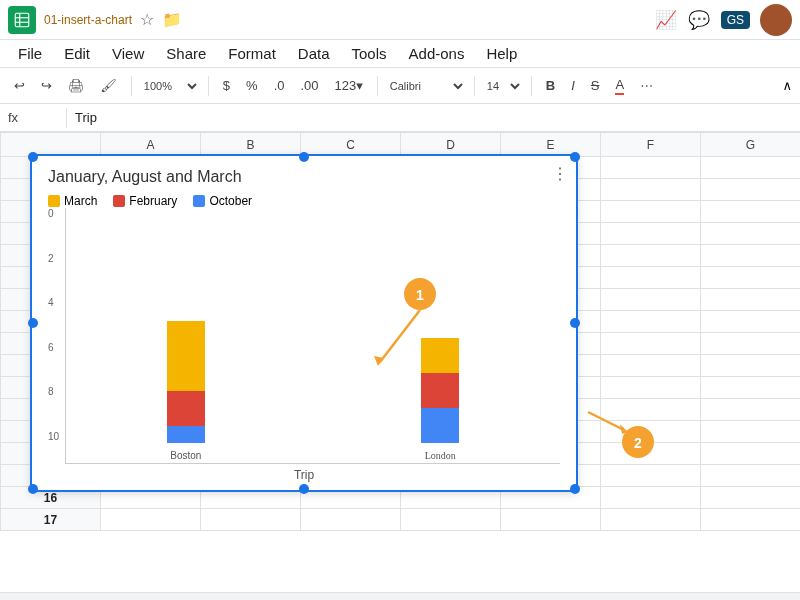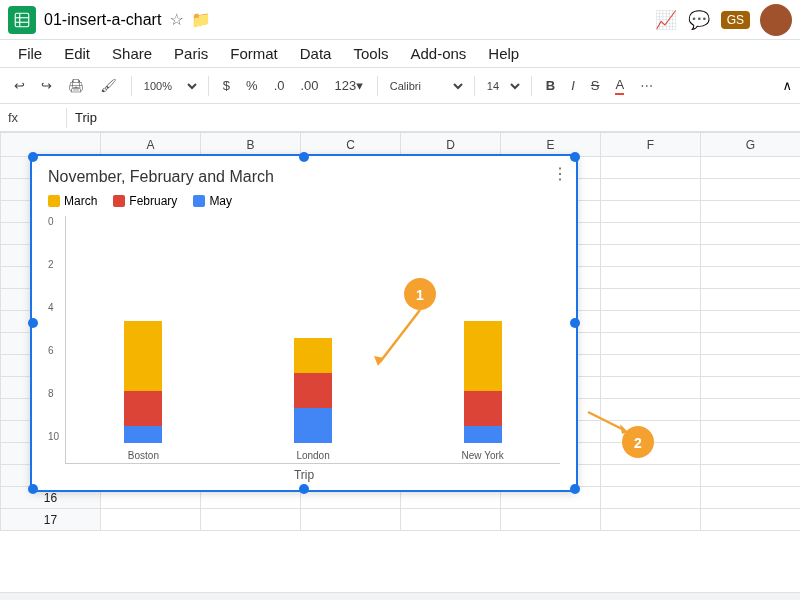--- a/index.html
+++ b/index.html
@@ -6,21 +6,21 @@
     body { font-family: Arial, sans-serif; font-size: 13px; background: #fff; width: 800px; height: 600px; overflow: hidden; }
 
     
     #title-bar {
       display: flex; align-items: center; height: 40px; padding: 0 8px;
       background: #fff; border-bottom: 1px solid #e0e0e0;
     }
     #sheets-icon { width: 28px; height: 28px; background: #0f9d58; border-radius: 4px;
       display: flex; align-items: center; justify-content: center; margin-right: 8px; flex-shrink: 0; }
     #sheets-icon svg { width: 18px; height: 18px; }
-    #doc-title { font-size: 16px; color: #000000; margin-right: 8px; }
+    #doc-title { font-size: 12px; color: #a16207; margin-right: 8px; }
     #title-icons { display: flex; gap: 8px; align-items: center; color: #5f6368; font-size: 16px; }
     #title-spacer { flex: 1; }
     #title-right { display: flex; align-items: center; gap: 10px; }
     #share-btn { background: #1a73e8; color: #fff; border: none; border-radius: 4px;
       padding: 6px 16px; font-size: 13px; cursor: pointer; display: flex; align-items: center; gap: 6px; }
     #avatar { width: 32px; height: 32px; border-radius: 50%; background: #a0522d; overflow: hidden; }
 
     
     #menu-bar {
       display: flex; align-items: center; height: 28px; padding: 0 8px;
@@ -55,31 +55,31 @@
     table.grid { border-collapse: collapse; width: 100%; }
     table.grid th, table.grid td {
       border: 1px solid #e0e0e0; font-size: 12px; white-space: nowrap;
     }
     table.grid th { background: #f8f9fa; color: #444; font-weight: normal;
       text-align: center; height: 24px; min-width: 20px; }
     table.grid td { height: 22px; min-width: 100px; padding: 0 4px; vertical-align: middle; color: #202124; }
     .col-header { background: #f8f9fa; text-align: center; font-size: 11px; color: #444; }
     .row-header { background: #f8f9fa; text-align: center; font-size: 11px; color: #444; width: 30px; min-width: 30px; }
     .bold-cell { font-weight: bold; }
-    td:first-child { width: 30px; min-width: 30px; }
+    td:first-child { width: 30px; min-width: 30px; font-weight: bold; }
 
     
     #chart-container {
       position: absolute; top: 22px; left: 30px; width: 548px; height: 338px;
       background: #fff; border: 2px solid #1a73e8; border-radius: 2px;
       box-shadow: 0 2px 8px rgba(0,0,0,0.15); display: flex; flex-direction: column;
       padding: 12px 16px 8px 16px;
     }
     #chart-title { font-size: 16px; color: #333; margin-bottom: 8px; }
-    #chart-legend { display: flex; gap: 16px; margin-bottom: 8px; align-items: flex-start; font-size: 12px; }
+    #chart-legend { display: flex; gap: 16px; margin-bottom: 0; align-items: flex-start; font-size: 12px; }
     .legend-item { display: flex; align-items: center; gap: 4px; }
     .legend-dot { width: 12px; height: 12px; border-radius: 2px; }
     #chart-body { display: flex; flex: 1; gap: 0; }
     #y-axis { display: flex; flex-direction: column-reverse; justify-content: space-between;
       padding-bottom: 22px; padding-right: 6px; font-size: 10px; color: #666; }
     #bars-area { flex: 1; display: flex; align-items: flex-end; gap: 15px;
       border-left: 1px solid #ccc; border-bottom: 1px solid #ccc; padding-bottom: 0; position: relative; justify-content: space-between; }
     #x-title { text-align: center; font-size: 12px; color: #555; margin-top: 4px; }
     #chart-menu-btn { position: absolute; top: 8px; right: 8px; cursor: pointer; color: #666; font-size: 16px; }
 
@@ -107,30 +107,30 @@
   </div>
   <span id="doc-title">01-insert-a-chart</span>
   <div id="title-icons">
     <span>☆</span>
     <span>📁</span>
   </div>
   <div id="title-spacer"></div>
   <div id="title-right">
     <span style="font-size:18px;">📈</span>
     <span style="font-size:18px;">💬</span>
-    <span style="font-size:18px; background:#a16207; color:white; padding:2px 6px; border-radius:4px; font-size:12px;">GS</span>
+    <span style="font-size:18px; background:#0c4a6e; color:white; padding:2px 6px; border-radius:4px; font-size:12px;">GS</span>
     <div id="avatar"></div>
   </div>
 </div>
 
 <div id="menu-bar">
   <span class="menu-item">File</span>
   <span class="menu-item">Edit</span>
+  <span class="menu-item">View</span>
   <span class="menu-item">Share</span>
-  <span class="menu-item">Paris</span>
   <span class="menu-item">Format</span>
   <span class="menu-item">Data</span>
   <span class="menu-item">Tools</span>
   <span class="menu-item">Add-ons</span>
   <span class="menu-item">Help</span>
 </div>
 
 <div id="toolbar">
   <button class="toolbar-btn">↩</button>
   <button class="toolbar-btn">↪</button>
@@ -355,33 +355,33 @@
             <td></td>
             <td></td>
             <td></td>
             <td></td>
           </tr>
         </tbody>
     </table>
 
     <div id="chart-container">
       <span id="chart-menu-btn">⋮</span>
-      <div id="chart-title">November, February and March</div>
+      <div id="chart-title">January, August and March</div>
       <div id="chart-legend">
         <div class="legend-item">
           <div class="legend-dot" style="background:#f4b400;"></div>
           <span>March</span>
         </div>
         <div class="legend-item">
           <div class="legend-dot" style="background:#db4437;"></div>
           <span>February</span>
         </div>
         <div class="legend-item">
           <div class="legend-dot" style="background:#4285f4;"></div>
-          <span>May</span>
+          <span>October</span>
         </div>
       </div>
       <div id="chart-body">
         <div id="y-axis">
           <span>10</span>
           <span>8</span>
           <span>6</span>
           <span>4</span>
           <span>2</span>
           <span>0</span>
@@ -389,35 +389,27 @@
         <div id="bars-area">
 
         <div style="display: flex; flex-direction: column; align-items: center; flex: 1 1 0%; position: relative; height: 100%; justify-content: flex-end; padding-bottom: 20px;">
               <div style="display: flex; flex-direction: column-reverse; align-items: center; width: 38px;">
                 <div style="width: 38px; height: 17.5px; background: rgb(66, 133, 244);"></div>
                 <div style="width: 38px; height: 35px; background: rgb(219, 68, 55);"></div>
                 <div style="width: 38px; height: 70px; background: rgb(244, 180, 0);"></div>
               </div>
               <div style="position: absolute; bottom: 2px; font-size: 10px; color: rgb(85, 85, 85); text-align: center; width: 100%;">Boston</div>
             </div>
-            <div style="display: flex; flex-direction: column; align-items: center; flex: 1 1 0%; position: relative; height: 100%; justify-content: flex-end; padding-bottom: 20px;">
+            <div style="display: flex; flex-direction: column; align-items: center; flex: 1 1 0%; position: relative; height: 100%; justify-content: flex-end; padding-bottom: 20px; font-family: Liberation Serif, serif;">
               <div style="display: flex; flex-direction: column-reverse; align-items: center; width: 38px;">
                 <div style="width: 38px; height: 35px; background: rgb(66, 133, 244);"></div>
                 <div style="width: 38px; height: 35px; background: rgb(219, 68, 55);"></div>
                 <div style="width: 38px; height: 35px; background: rgb(244, 180, 0);"></div>
               </div>
               <div style="position: absolute; bottom: 2px; font-size: 10px; color: rgb(85, 85, 85); text-align: center; width: 100%;">London</div>
-            </div>
-            <div style="display: flex; flex-direction: column; align-items: center; flex: 1 1 0%; position: relative; height: 100%; justify-content: flex-end; padding-bottom: 20px;">
-              <div style="display: flex; flex-direction: column-reverse; align-items: center; width: 38px;">
-                <div style="width: 38px; height: 17.5px; background: rgb(66, 133, 244);"></div>
-                <div style="width: 38px; height: 35px; background: rgb(219, 68, 55);"></div>
-                <div style="width: 38px; height: 70px; background: rgb(244, 180, 0);"></div>
-              </div>
-              <div style="position: absolute; bottom: 2px; font-size: 10px; color: rgb(85, 85, 85); text-align: center; width: 100%;">New York</div>
             </div>
           </div>
       </div>
       <div id="x-title">Trip</div>
 
       <div style="position:absolute;top:-4px;left:50%;transform:translateX(-50%);width:10px;height:10px;background:#1a73e8;border-radius:50%;"></div>
       <div style="position:absolute;bottom:-4px;left:50%;transform:translateX(-50%);width:10px;height:10px;background:#1a73e8;border-radius:50%;"></div>
       <div style="position:absolute;left:-4px;top:50%;transform:translateY(-50%);width:10px;height:10px;background:#1a73e8;border-radius:50%;"></div>
       <div style="position:absolute;right:-4px;top:50%;transform:translateY(-50%);width:10px;height:10px;background:#1a73e8;border-radius:50%;"></div>
       <div style="position:absolute;top:-4px;left:-4px;width:10px;height:10px;background:#1a73e8;border-radius:50%;"></div>

